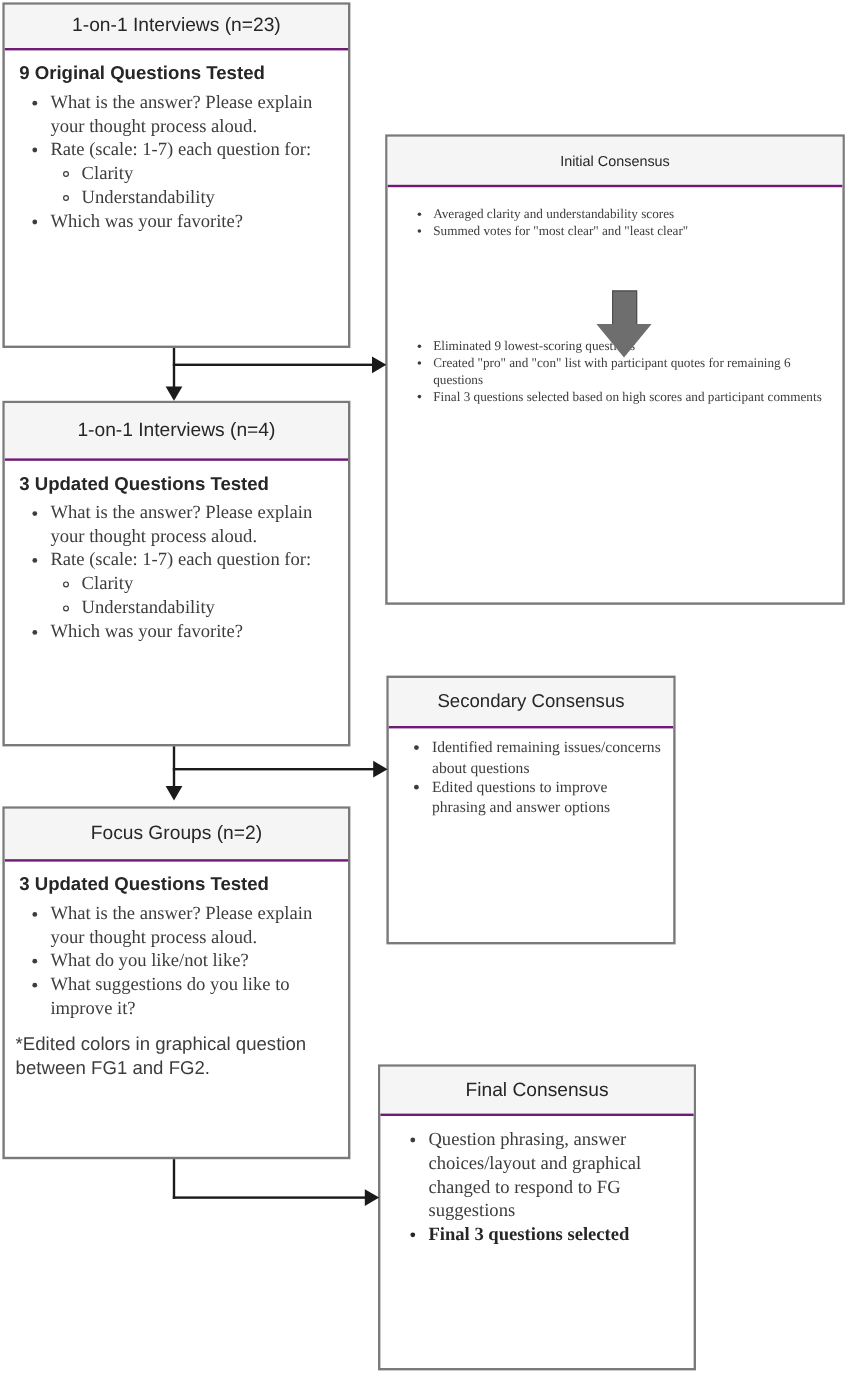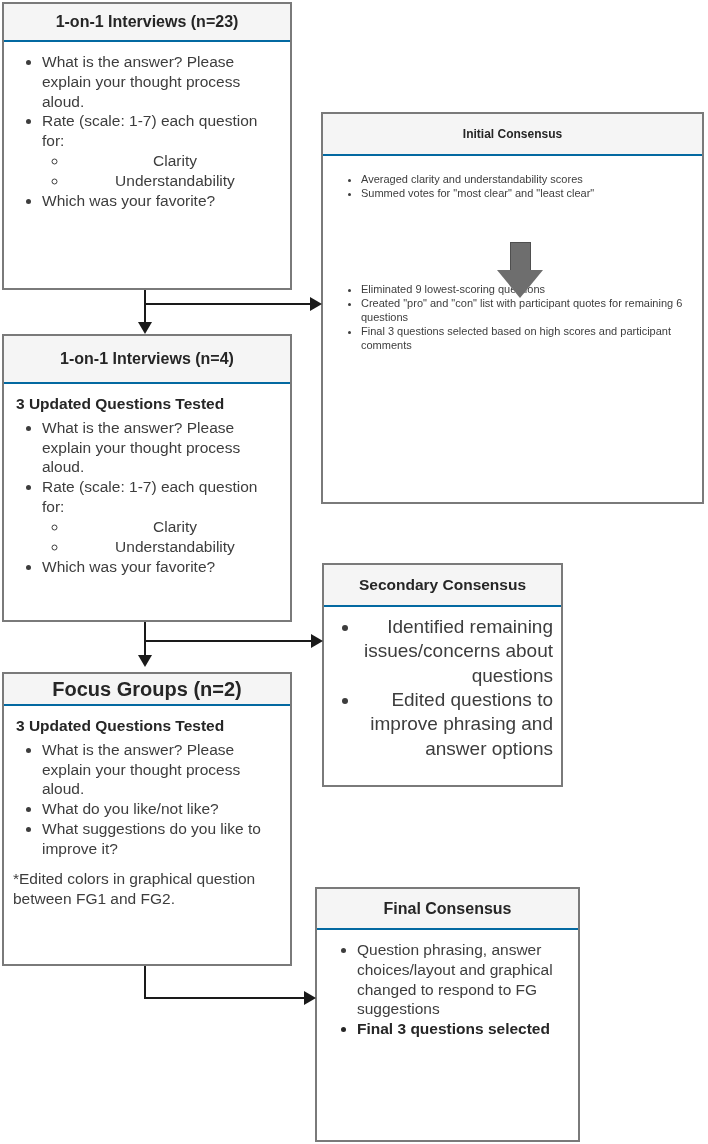--- a/index.html
+++ b/index.html
@@ -15,50 +15,50 @@
     overflow: hidden;
   }
   #canvas { position: absolute; inset: 0; }
 
   .node {
     position: absolute;
     border: 2px solid #7a7a7a;
     background: #ffffff;
   }
   .node > .hdr {
-    border-bottom: 2px solid #0369a1;
+    border-bottom: 2px solid #701a75;
     background: #f5f5f5;
     text-align: center;
-    font-weight: bold;
+    font-weight: normal;
     color: #262626;
     display: flex;
     align-items: center;
     justify-content: center;
   }
   .node > .body {
     padding: 6px 8px 4px 8px;
   }
   .subtitle {
     font-weight: bold;
     color: #262626;
     margin: 4px 0 2px 4px;
   }
   ul.bl {
     margin: 4px 0 0 0;
     padding-left: 30px;
     list-style-type: disc;
+    font-family: Liberation Serif, serif;
   }
   ul.bl > li {
     margin: 0 0 0 0;
   }
   ul.sub {
     margin: 0 0 0 0;
     padding-left: 26px;
     list-style-type: circle;
-    text-align: center;
   }
   .footnote {
     margin-top: 10px;
     margin-left: 1px;
   }
   .bold-item { font-weight: bold; color: #262626; }
 
   
   #node-interviews23 { left: 2px;   top: 2px;    width: 290px; height: 288px; }
   #node-interviews23 > .hdr  { height: 38px; font-size: 16px; }
@@ -67,25 +67,25 @@
   #node-initial { left: 321px; top: 112px;  width: 383px; height: 392px; }
   #node-initial > .hdr  { height: 42px; font-size: 12px; }
   #node-initial > .body { font-size: 11px; line-height: 1.28; padding-top: 12px; }
 
   #node-interviews4 { left: 2px;   top: 334px;  width: 290px; height: 288px; }
   #node-interviews4 > .hdr  { height: 48px; font-size: 16px; }
   #node-interviews4 > .body { font-size: 15.5px; line-height: 1.28; }
 
   #node-secondary { left: 322px; top: 563px;  width: 241px; height: 224px; }
   #node-secondary > .hdr  { height: 42px; font-size: 15.5px; }
-  #node-secondary > .body { font-size: 19px; line-height: 1.28; padding-top: 4px; text-align: right; }
+  #node-secondary > .body { font-size: 13px; line-height: 1.28; padding-top: 4px; }
   #node-secondary ul.bl { padding-left: 28px; }
 
   #node-focus { left: 2px;   top: 672px;  width: 290px; height: 294px; }
-  #node-focus > .hdr  { height: 32px; font-size: 20px; }
+  #node-focus > .hdr  { height: 44px; font-size: 16px; }
   #node-focus > .body { font-size: 15.5px; line-height: 1.28; }
 
   #node-final { left: 315px; top: 887px;  width: 265px; height: 255px; }
   #node-final > .hdr  { height: 41px; font-size: 16px; }
   #node-final > .body { font-size: 15.5px; line-height: 1.28; padding-top: 6px; }
   #node-final ul.bl { padding-left: 32px; }
 
   
   .conn { position: absolute; background: #1a1a1a; }
   .conn.v { width: 2px; }
@@ -122,20 +122,21 @@
   }
 </style>
 </head>
 <body>
 
 <div id="canvas">
 
   <div class="node" id="node-interviews23">
     <div class="hdr">1-on-1 Interviews (n=23)</div>
     <div class="body">
+      <div class="subtitle">9 Original Questions Tested</div>
       <ul class="bl">
         <li>
           <span>What is the answer? Please explain your thought process aloud.</span>
         </li>
         <li>
           <span>Rate (scale: 1-7) each question for:</span>
           <ul class="sub">
             <li>Clarity</li>
             <li>Understandability</li>
           </ul>

